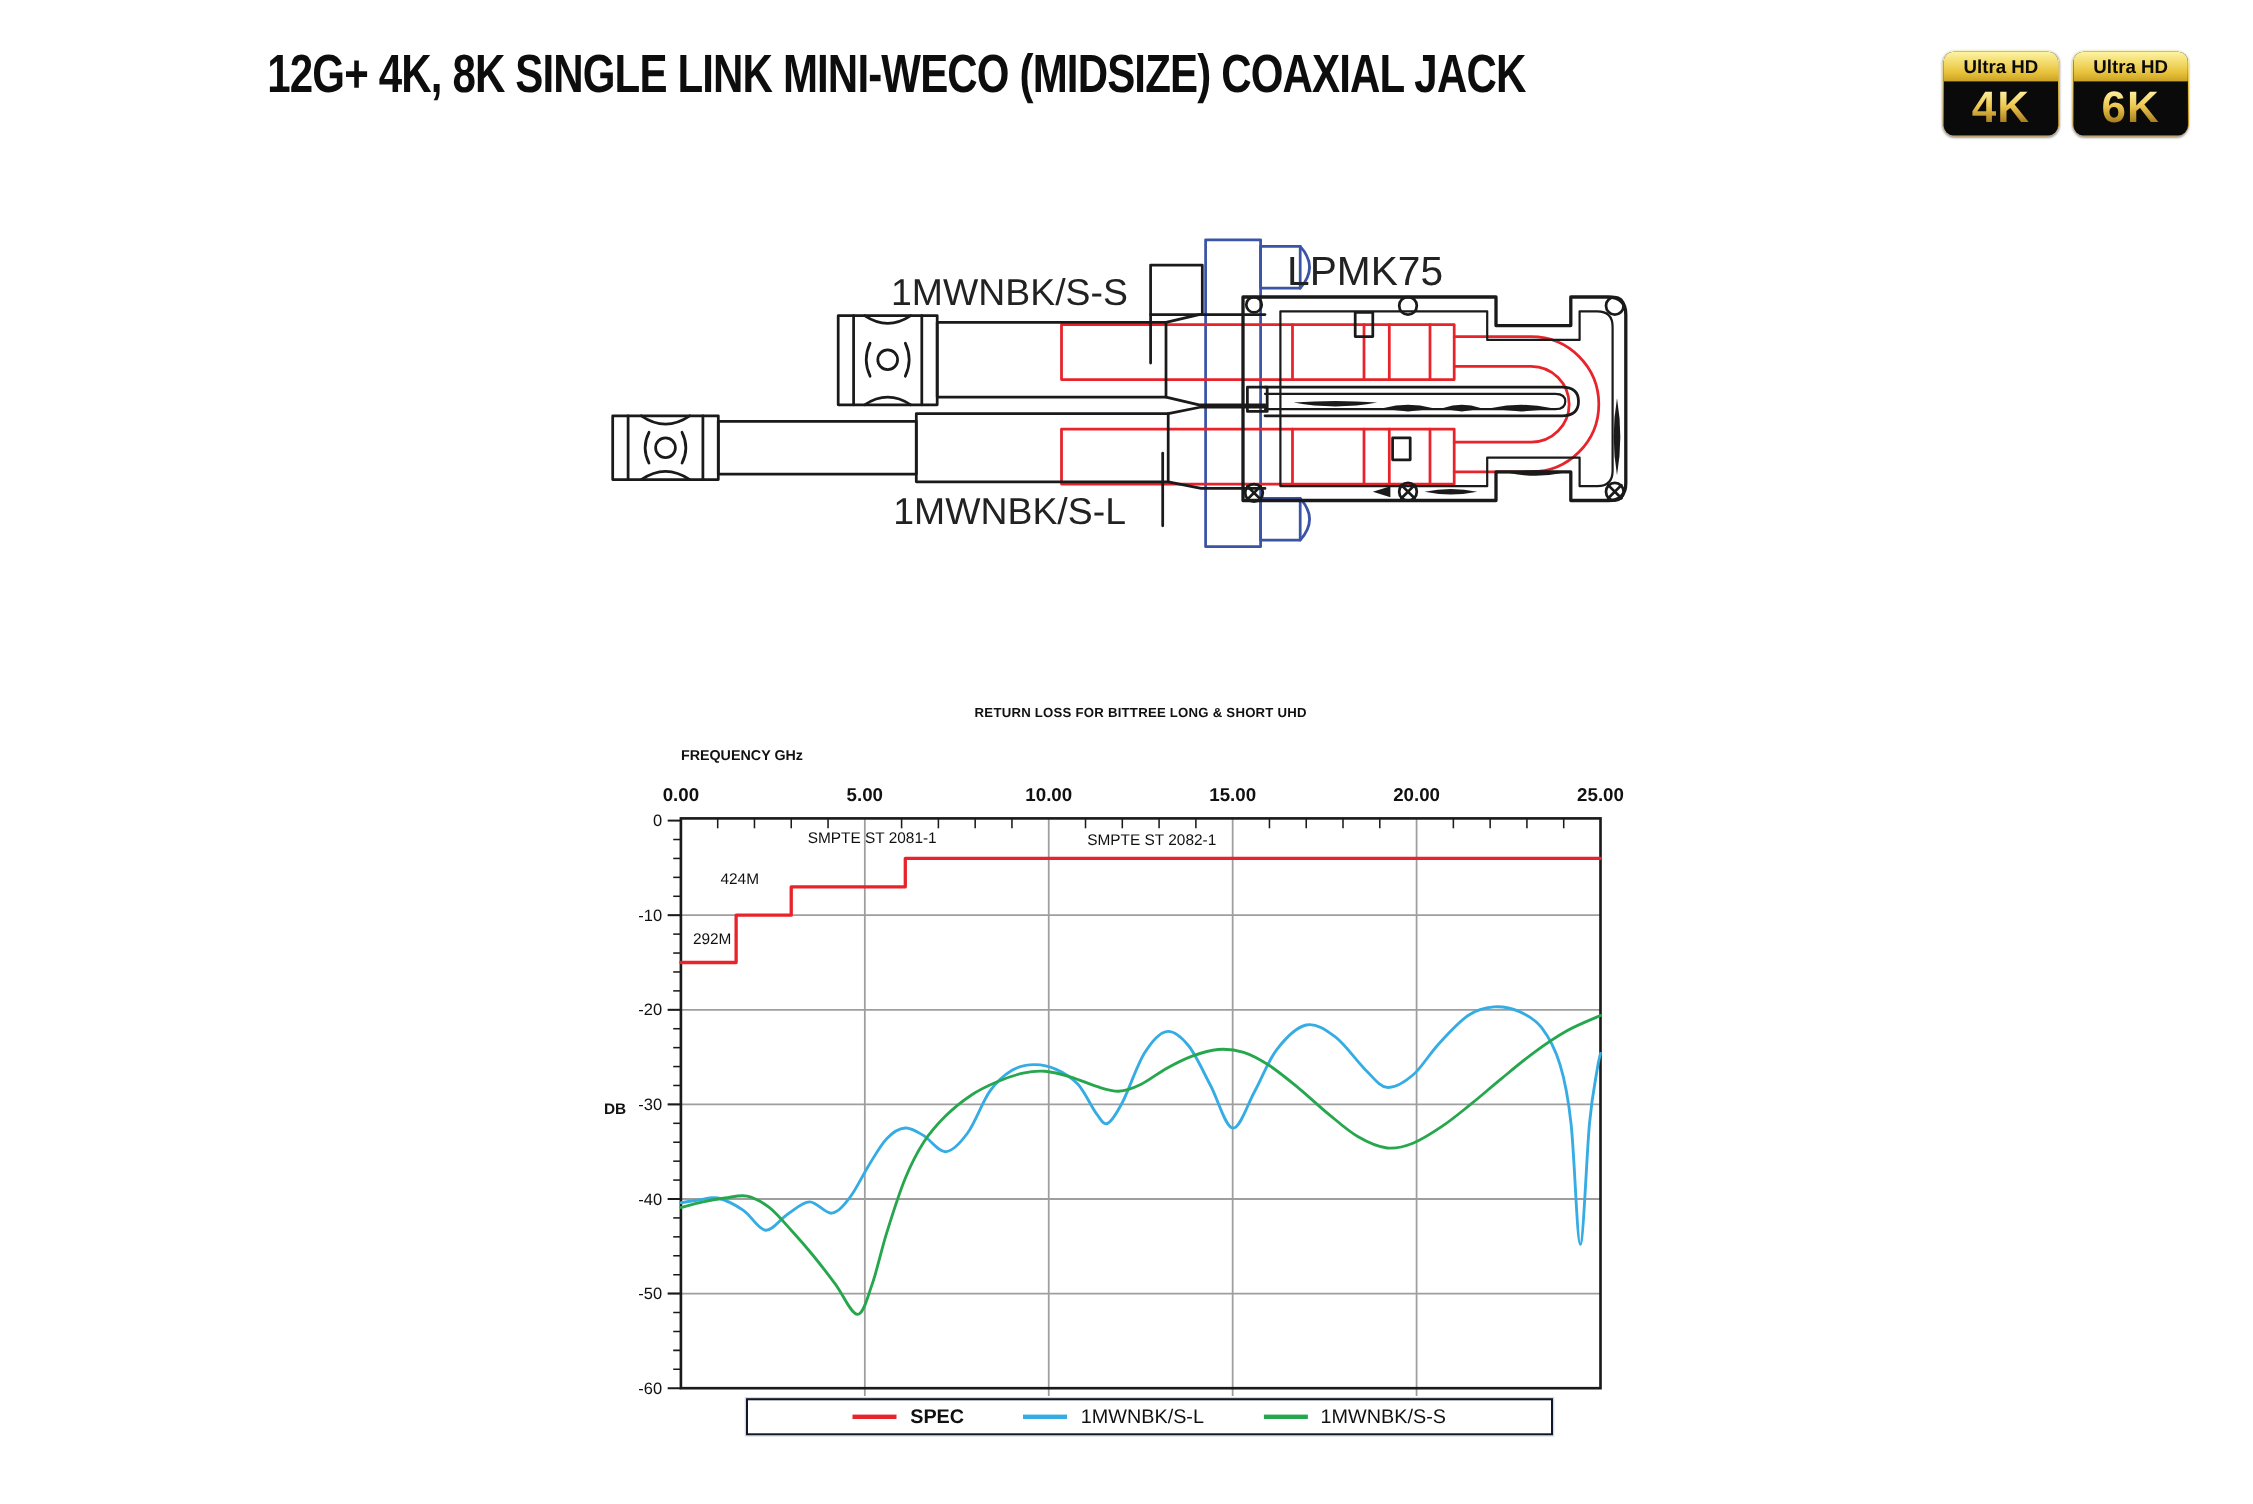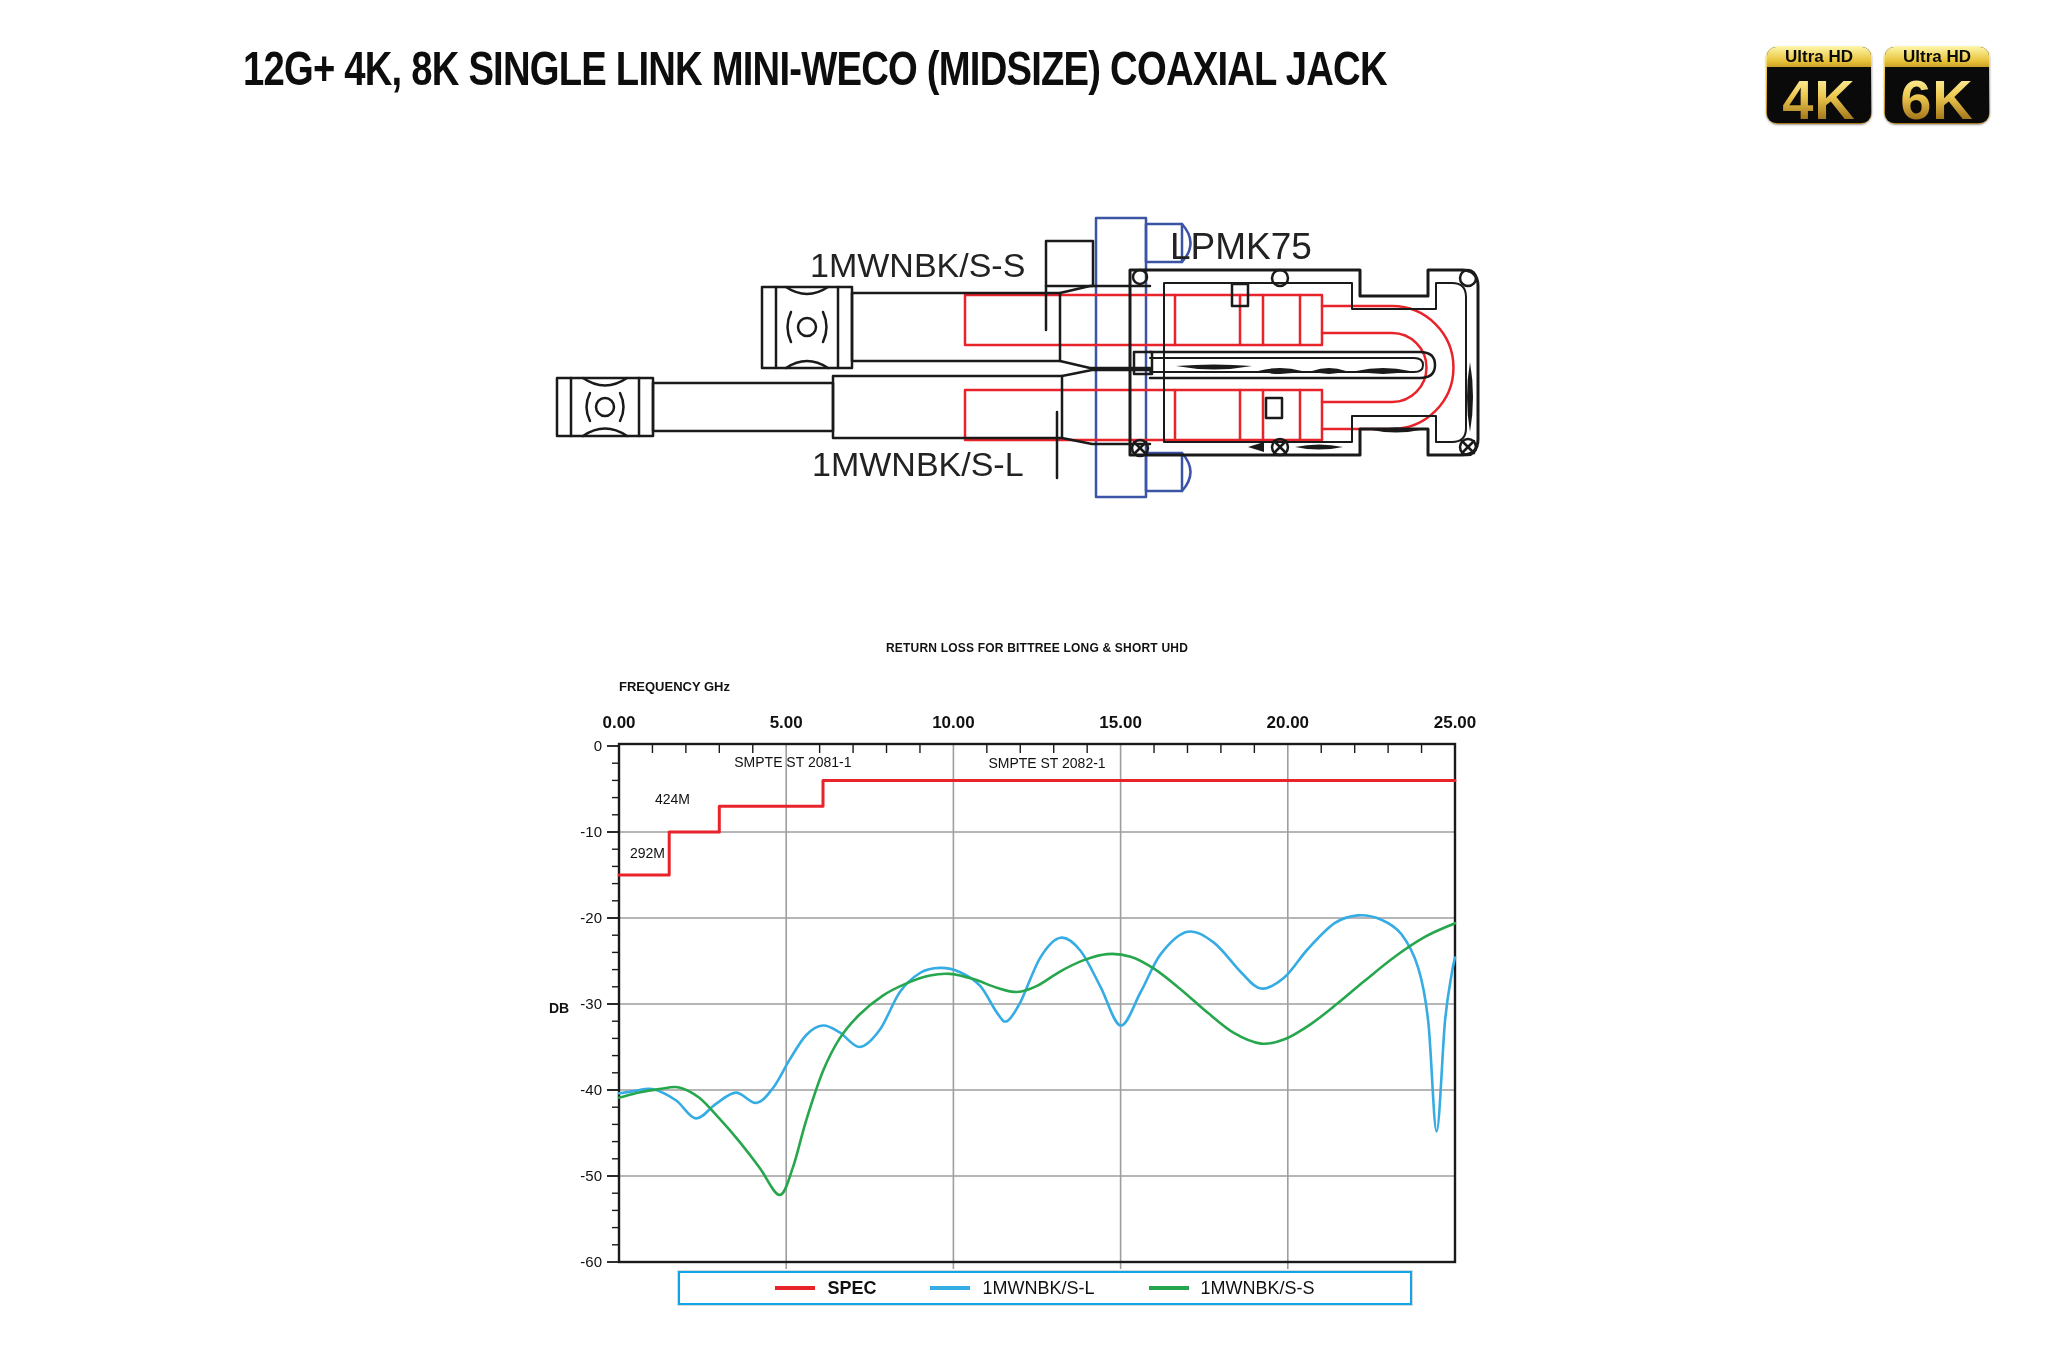--- a/index.html
+++ b/index.html
@@ -10,38 +10,38 @@
       letter-spacing:-1px;white-space:nowrap;transform:scaleX(0.78);transform-origin:0 50%;color:#0d0d0d;}
   .badge{position:absolute;width:106px;height:78px;border-radius:12px;padding:1px;box-sizing:border-box;
       background:linear-gradient(180deg,#fdf6b0 0%,#e7c23a 40%,#a87818 100%);
       box-shadow:0 1px 2px rgba(0,0,0,.4);}
   .badge-inner{width:100%;height:100%;border-radius:9px;overflow:hidden;background:#0a0a0a;
       display:flex;flex-direction:column;}
   .badge-top{height:27px;display:flex;align-items:center;justify-content:center;
       background:linear-gradient(180deg,#fdf4a4 0%,#e8c33a 70%,#caa226 100%);
       color:#0a0a0a;font-size:17px;font-weight:bold;letter-spacing:0;}
   .badge-main{flex:1;display:flex;align-items:center;justify-content:center;}
-  .badge-main span{font-size:56px;font-weight:bold;letter-spacing:1px;
+  .badge-main span{font-size:40px;font-weight:bold;letter-spacing:1px;
       background:linear-gradient(180deg,#fdf0a0 15%,#edc84f 45%,#996d14 85%,#c89a2c 100%);
       -webkit-background-clip:text;background-clip:text;color:transparent;}
   
   svg.scene{position:absolute;left:0;top:0;width:2048px;height:1367px;}
   .dia-black{stroke:#1a1a1a;}
   .dia-red{stroke:var(--dia-red,#e8232a);}
   .dia-blue{stroke:var(--dia-blue,#3b54a5);}
   .dia-label{font-family:"Liberation Sans",sans-serif;fill:#222;stroke:none;font-weight:normal;}
   
   .chart-title{position:absolute;left:619px;width:836px;top:641px;text-align:center;
       font-size:12px;font-weight:bold;letter-spacing:.2px;}
   .chart-xlabel{position:absolute;left:619px;width:836px;top:679px;text-align:left;
       font-size:13px;font-weight:bold;}
   .chart-ylabel{position:absolute;left:549px;top:1000px;font-size:14px;font-weight:bold;}
   
   .legend{position:absolute;left:678px;top:1271px;width:734px;height:34px;box-sizing:border-box;
-      border:2px solid #0ea5e9;outline:1px solid #d9d9d9;background:#fff;
+      border:2px solid #0f172a;outline:1px solid #d9d9d9;background:#fff;
       display:flex;align-items:center;justify-content:center;gap:54px;}
   .legend-item{display:flex;align-items:center;gap:12px;}
   .legend-dash{width:40px;height:4px;background:#888;}
   .legend-label{font-size:18px;}
   .legend-label.bold{font-weight:bold;}
 </style>
 </head>
 <body style="--dia-red: #e8232a; --dia-blue: #3b54a5;">
 
 <div class="page-title">12G+ 4K, 8K SINGLE LINK MINI-WECO (MIDSIZE) COAXIAL JACK</div>

